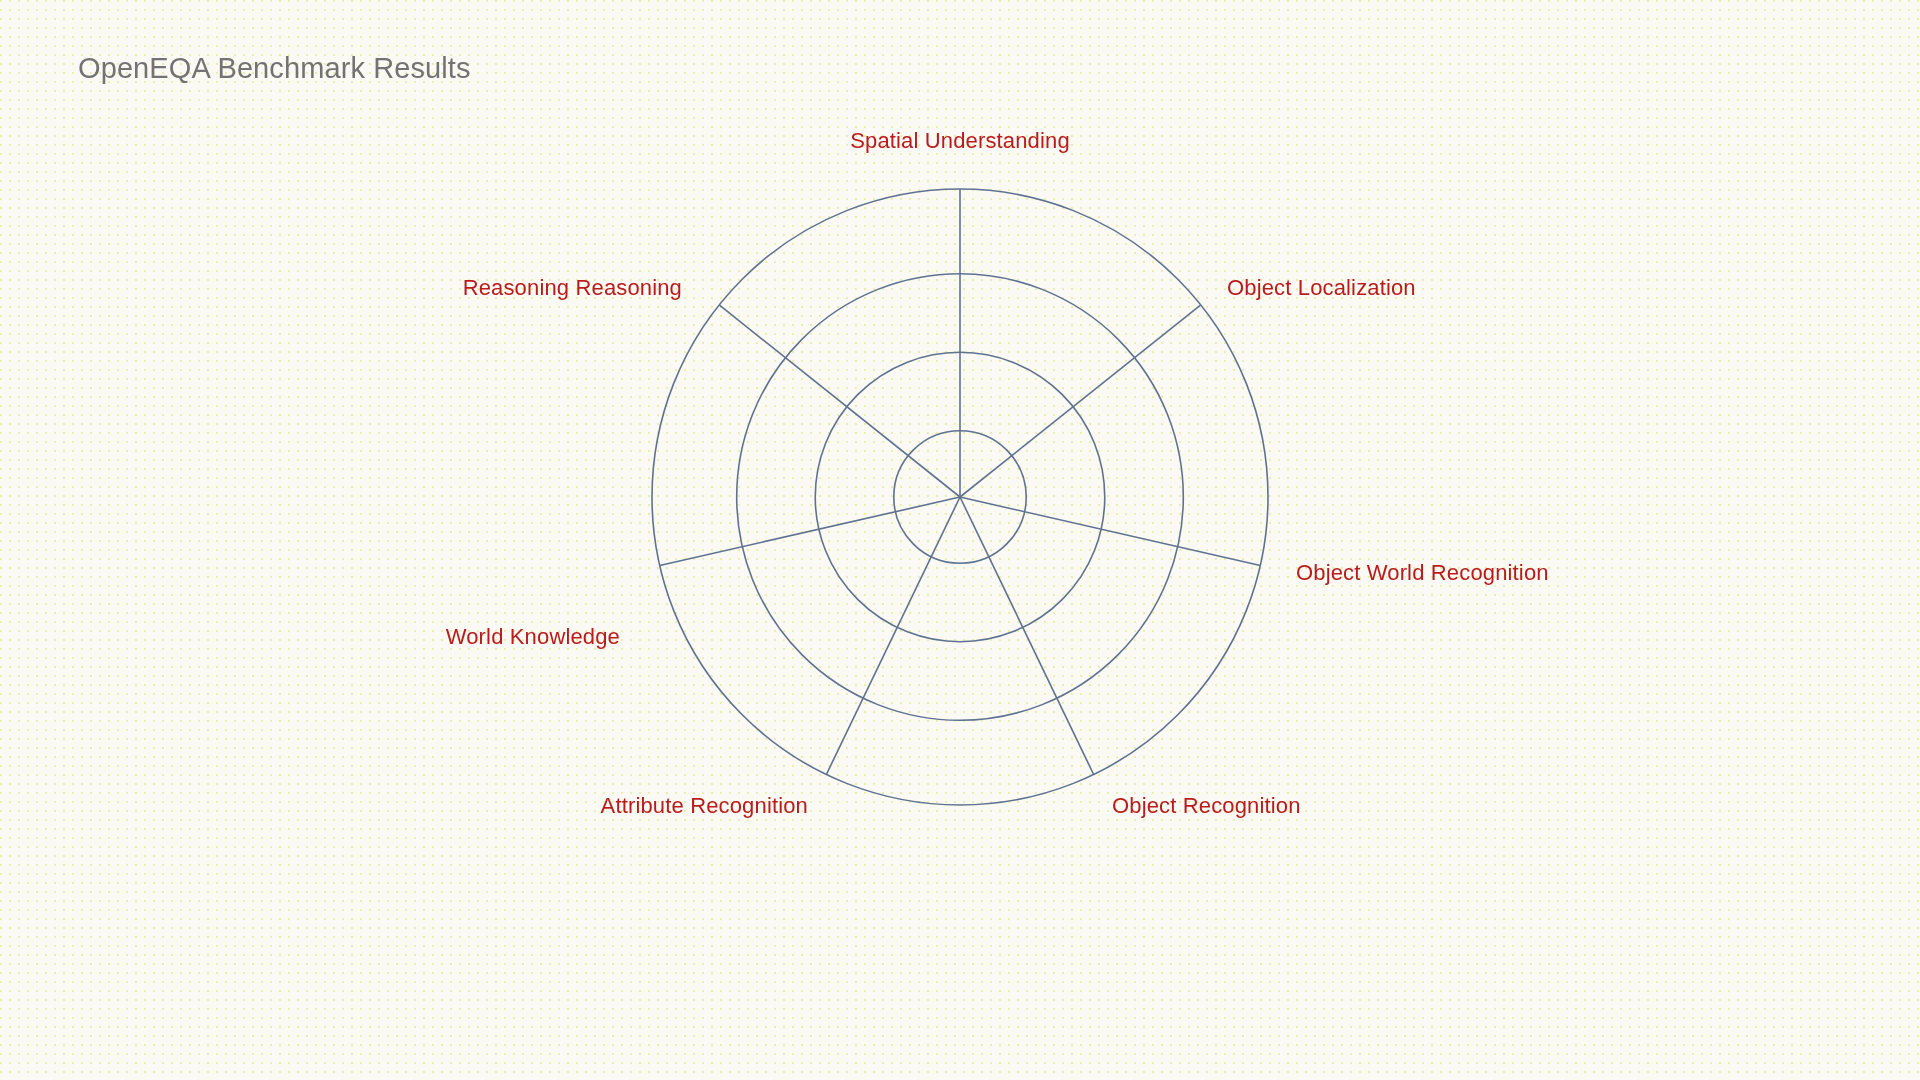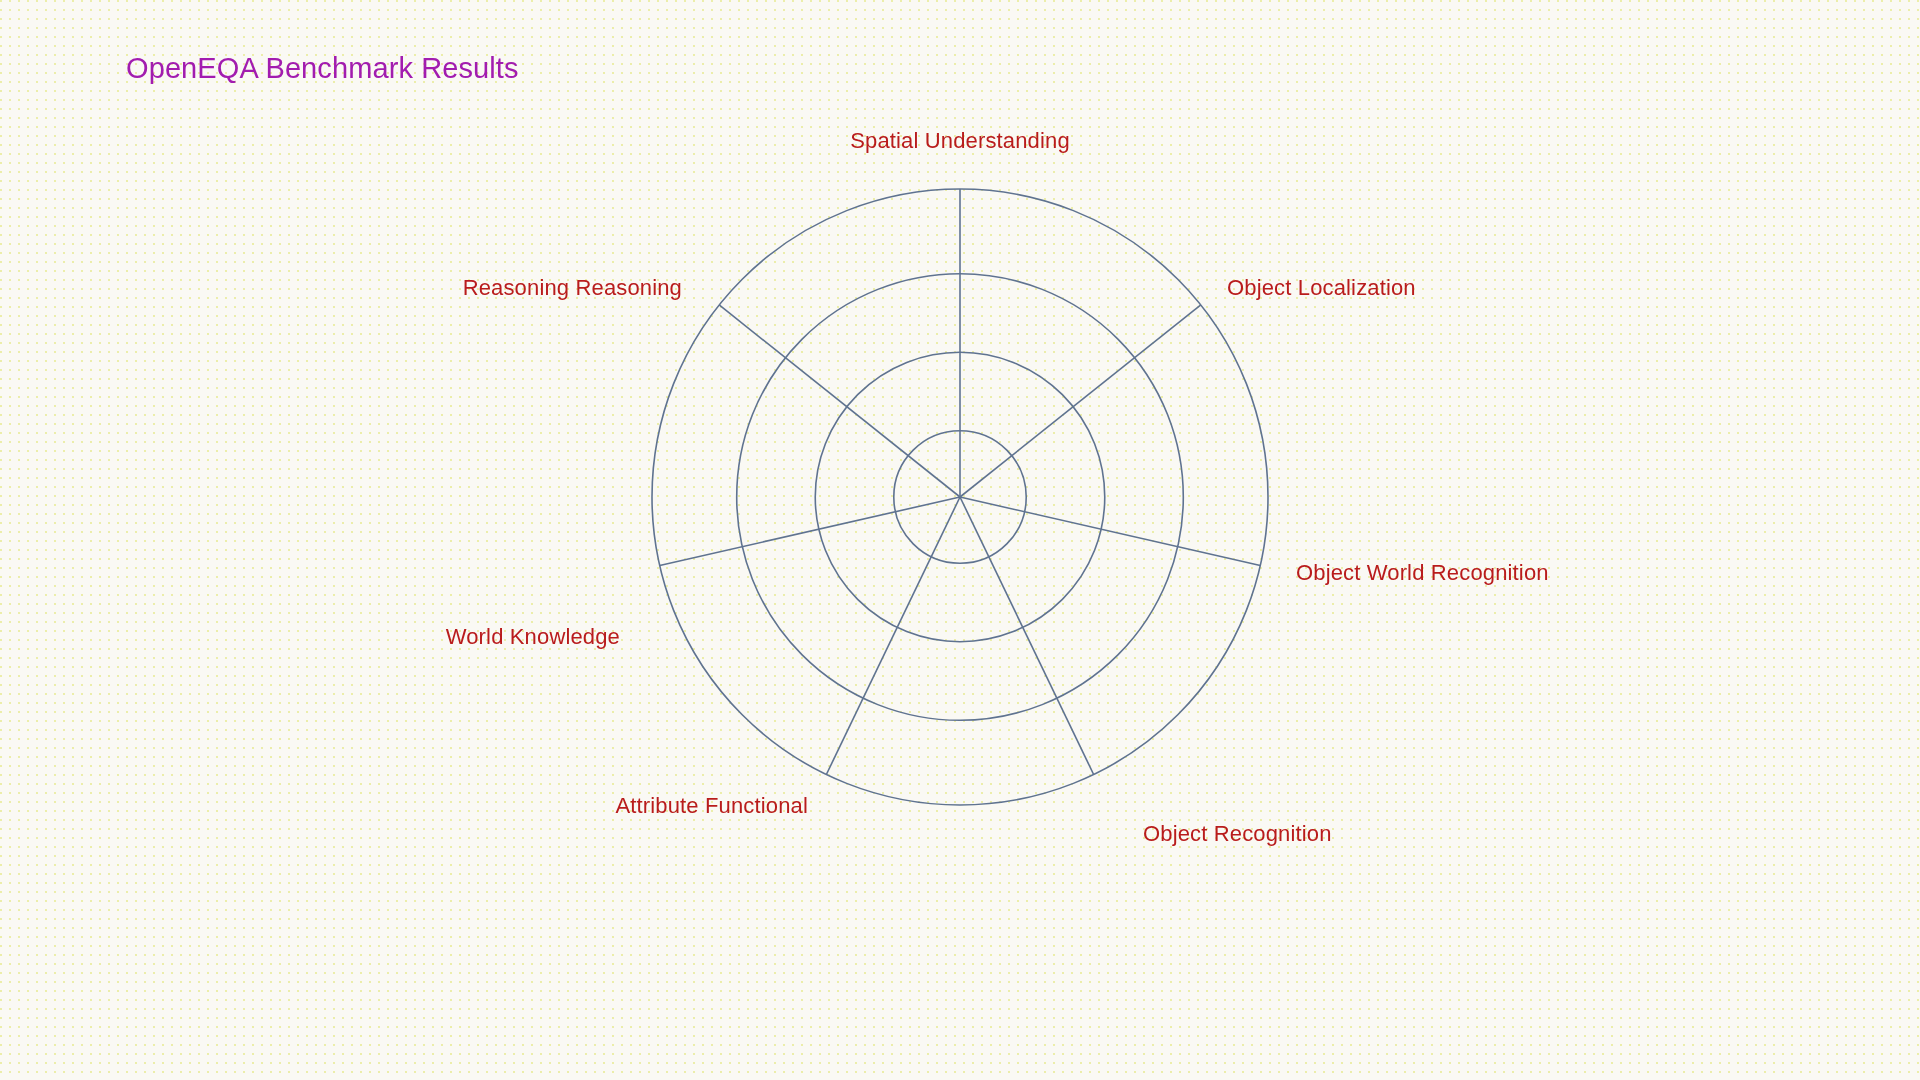--- a/index.html
+++ b/index.html
@@ -27,23 +27,22 @@
   }
 
   
   #chart-title {
     position: absolute;
     left: 78px;
     top: 52px;
     font-size: 29px;
     font-weight: 400;
     letter-spacing: 0.1px;
-    color: #a21caf;
+    color: #737373;
     white-space: nowrap;
-    margin-left: 48px;
   }
 
   
   #radar-svg {
     position: absolute;
     left: 0;
     top: 0;
     width: 1920px;
     height: 1080px;
     overflow: visible;
@@ -94,19 +93,19 @@
         <line x1="960" y1="497" x2="659.72" y2="565.54" class="grid-spoke"></line>
         <line x1="960" y1="497" x2="719.20" y2="304.97" class="grid-spoke"></line>
       </g>
     <g id="data-series"></g>
   </svg>
 
   <div id="axis-label-layer">
       <div class="axis-label" style="top: 141px; left: 960px; transform: translate(-50%, -50%);">Spatial Understanding</div>
       <div class="axis-label" style="top: 288px; left: 1227px; transform: translate(0px, -50%);">Object Localization</div>
       <div class="axis-label" style="top: 573px; left: 1296px; transform: translate(0px, -50%);">Object World Recognition</div>
-      <div class="axis-label" style="top: 834px; left: 1112px; transform: translate(0px, -50%); margin-left: 31px;">Object Recognition</div>
-      <div class="axis-label" style="top: 806px; left: 808px; transform: translate(-100%, -50%);">Attribute Functional</div>
+      <div class="axis-label" style="top: 806px; left: 1112px; transform: translate(0px, -50%);">Object Recognition</div>
+      <div class="axis-label" style="top: 806px; left: 808px; transform: translate(-100%, -50%);">Attribute Recognition</div>
       <div class="axis-label" style="top: 589px; left: 620px; transform: translate(-100%, -50%); margin-top: 48px;">World Knowledge</div>
       <div class="axis-label" style="top: 288px; left: 682px; transform: translate(-100%, -50%);">Reasoning Reasoning</div>
     </div>
 
 </div>
 
 </body></html>

